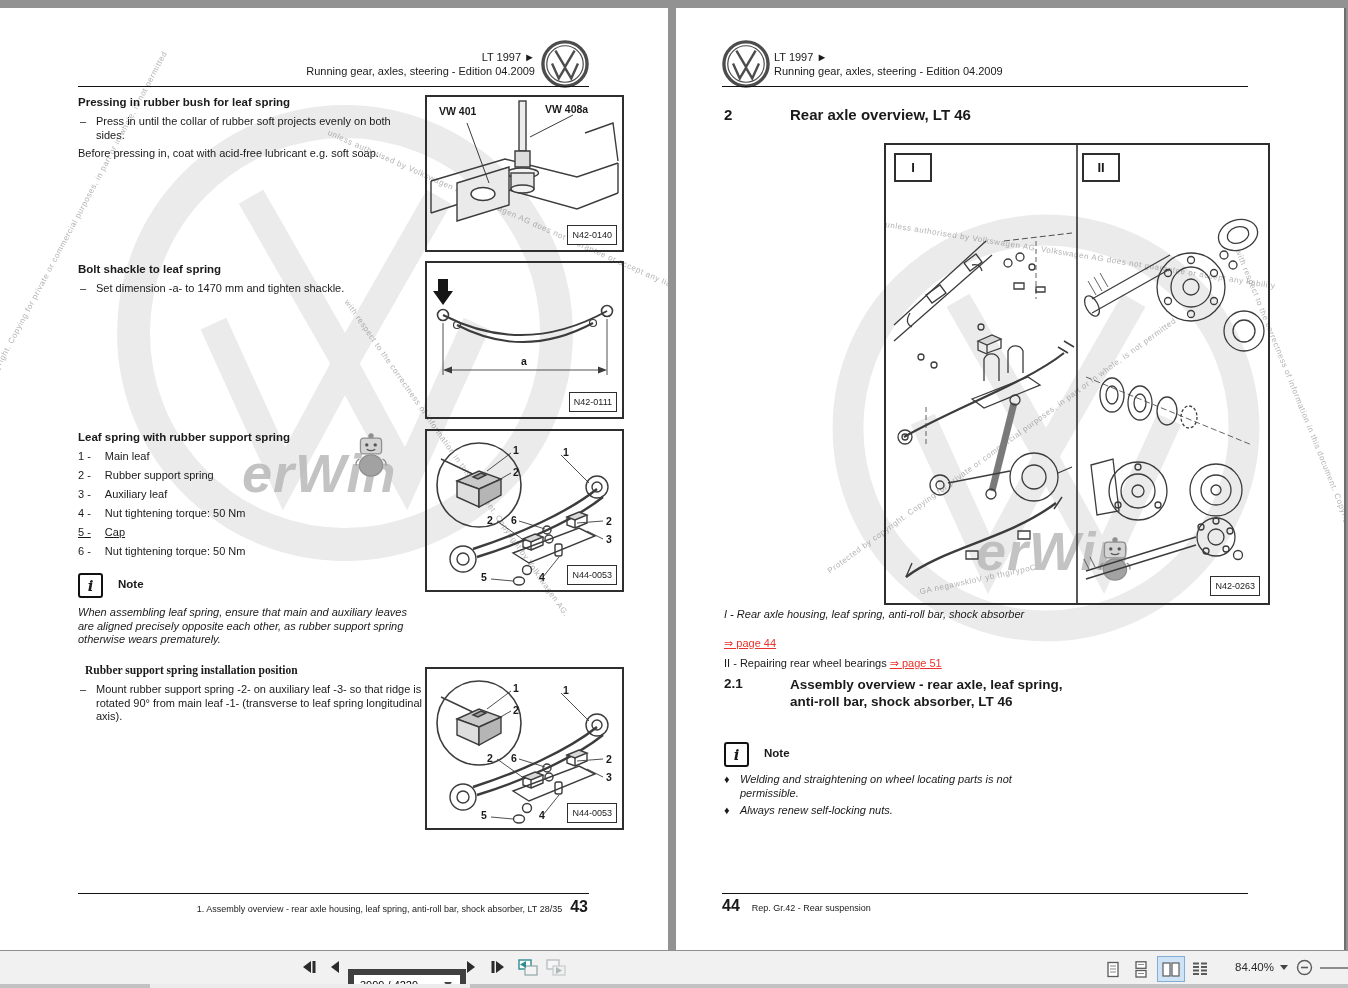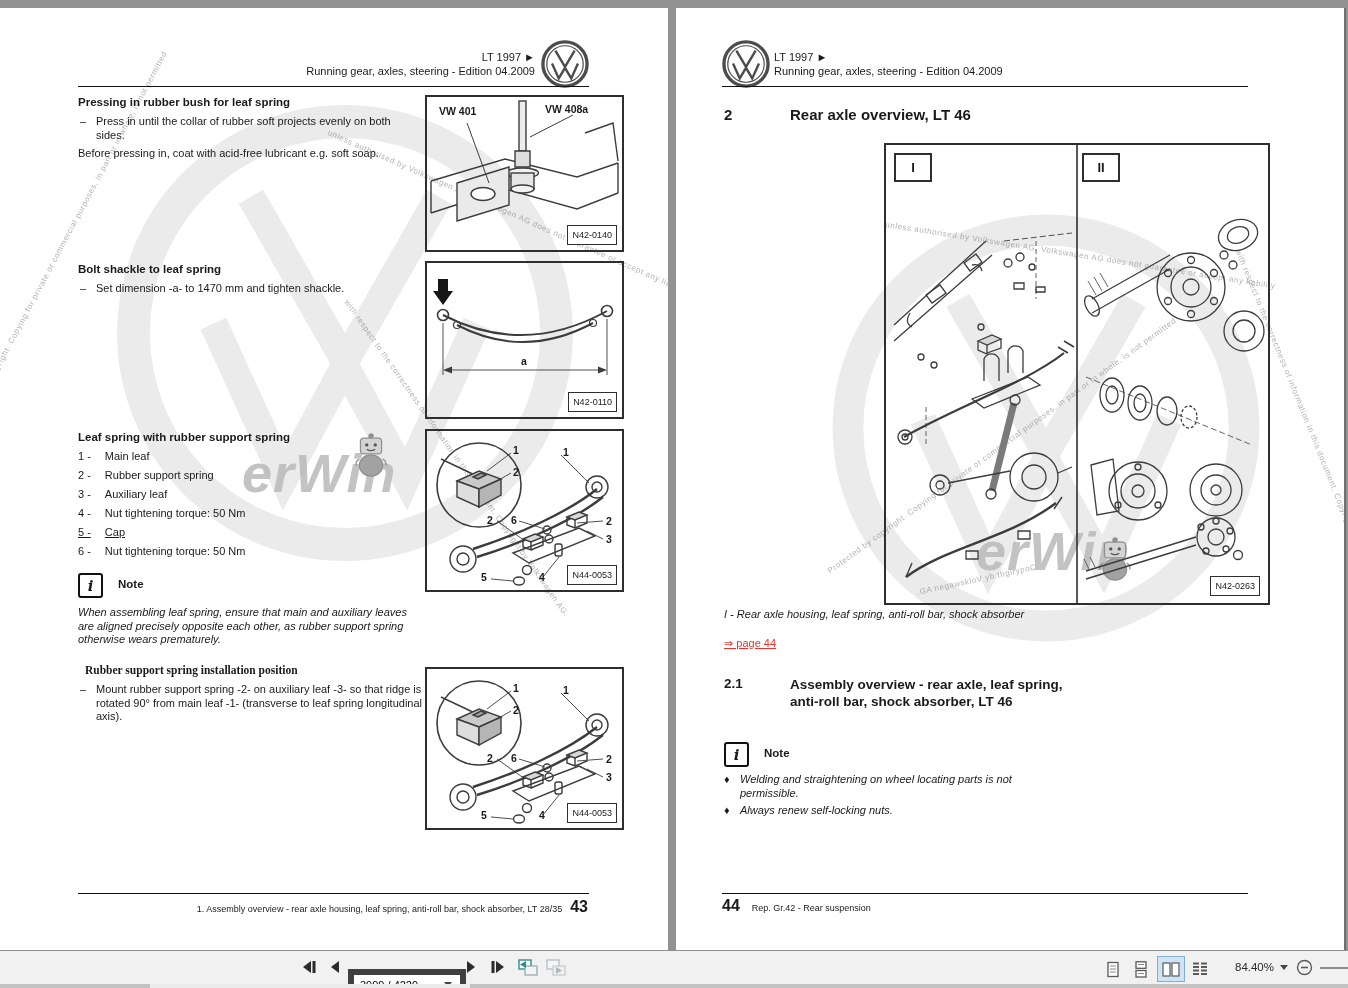--- a/index.html
+++ b/index.html
@@ -152,21 +152,21 @@
         </g>
         <g stroke="#3c3c3c" stroke-width=".9" fill="none">
           <path d="M16,60 V112 M180,56 V112"></path>
           <path d="M24,107 H172"></path>
         </g>
         <path d="M16,107 l9,-3.5 v7 z" fill="#3c3c3c"></path>
         <path d="M180,107 l-9,-3.5 v7 z" fill="#3c3c3c"></path>
         <path d="M11,16 h10 v12 h5 l-10,14 -10,-14 h5 z" fill="#161616"></path>
       </svg>
       <div class="fig-lbl" style="left:94px;top:92px;">a</div>
-      <div class="fig-tag">N42-0110</div>
+      <div class="fig-tag">N42-0111</div>
     </div>
 
     <div class="sec-head" style="left:78px;top:423px;">Leaf spring with rubber support spring</div>
     <div>
       <div class="body-txt" style="left:78px;top:442px;"><span>1 -</span><span style="display:inline-block;width:14px;"></span><span>Main leaf</span></div>
       <div class="body-txt" style="left:78px;top:461px;"><span>2 -</span><span style="display:inline-block;width:14px;"></span><span>Rubber support spring</span></div>
       <div class="body-txt" style="left:78px;top:480px;"><span>3 -</span><span style="display:inline-block;width:14px;"></span><span>Auxiliary leaf</span></div>
       <div class="body-txt" style="left:78px;top:499px;"><span>4 -</span><span style="display:inline-block;width:14px;"></span><span>Nut tightening torque: 50 Nm</span></div>
       <div class="body-txt" style="left:78px;top:518px;text-decoration:underline;"><span>5 -</span><span style="display:inline-block;width:14px;"></span><span>Cap</span></div>
       <div class="body-txt" style="left:78px;top:537px;"><span>6 -</span><span style="display:inline-block;width:14px;"></span><span>Nut tightening torque: 50 Nm</span></div>
@@ -418,20 +418,23 @@
           <circle cx="352" cy="410" r="4.5"></circle>
         </g>
       </svg>
       <div class="panel-lbl" style="left:8px;top:8px;width:34px;height:25px;line-height:25px;">I</div>
       <div class="panel-lbl" style="left:196px;top:8px;width:34px;height:25px;line-height:25px;">II</div>
       <div class="fig-tag" style="right:8px;bottom:7px;">N42-0263</div>
     </div>
 
     <div class="body-txt" style="left:48px;top:600px;width:400px;font-style:italic;">I - Rear axle housing, leaf spring, anti-roll bar, shock absorber</div>
     <a class="red-link" style="position:absolute;left:48px;top:629px;">⇒ page 44</a>
+    <div class="body-txt" style="left:48px;top:649px;width:420px;">
+      <span>II - Repairing rear wheel bearings </span><a class="red-link">⇒ page 51</a>
+    </div>
 
     <div class="sec-num" style="left:48px;top:668px;font-size:13.5px;">2.1</div>
     <div class="sec-num" style="left:114px;top:668px;font-size:13.5px;line-height:17px;width:302px;">Assembly overview - rear axle, leaf spring, anti-roll bar, shock absorber, LT 46</div>
 
     <div class="note-icon" style="left:48px;top:734px;">
         <span>i</span>
       </div>
     <div class="note-word" style="left:80px;top:739px;">Note</div>
 
     <div class="dash-row" style="left:48px;top:765px;width:346px;">

